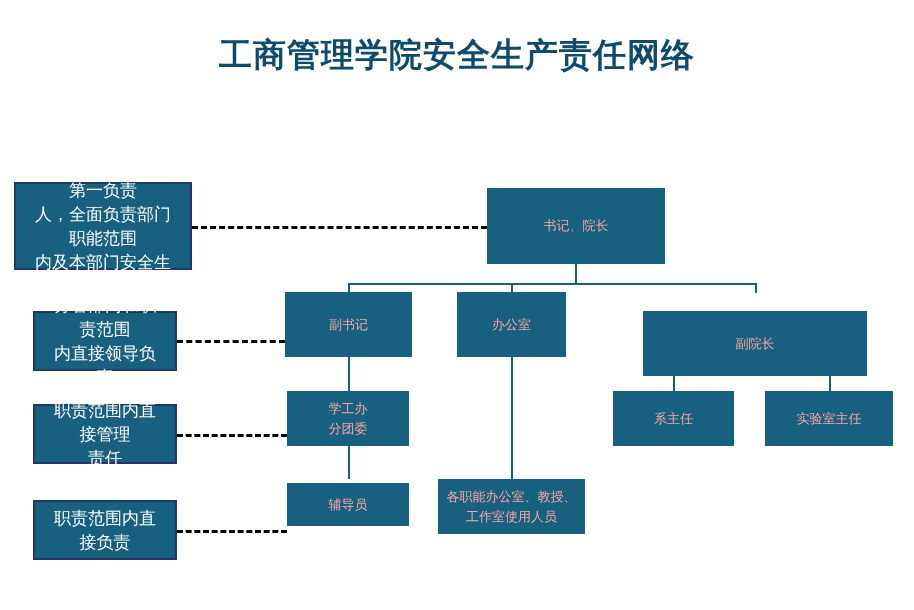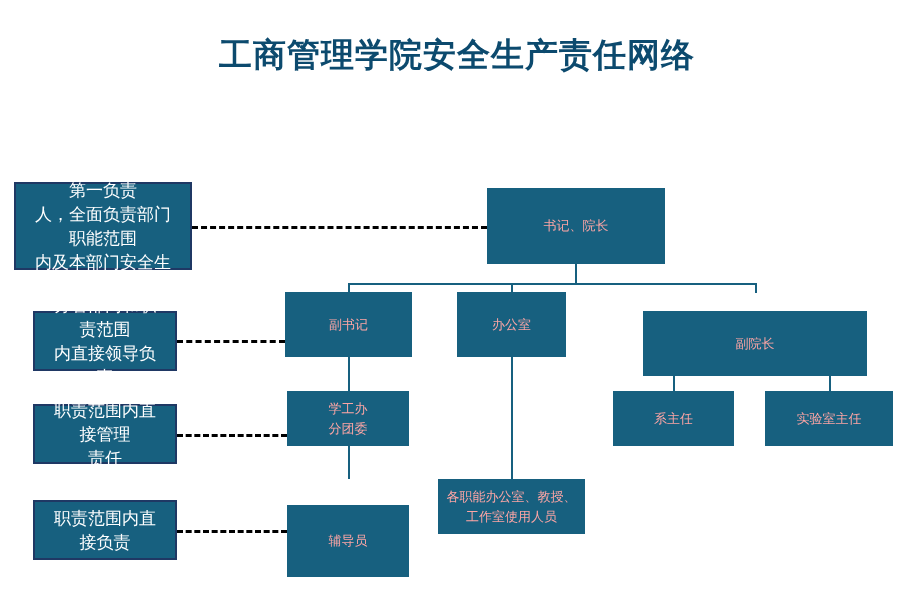--- a/index.html
+++ b/index.html
@@ -168,21 +168,21 @@
 
   <div class="node" style="left:765px; top:391px; width:128px; height:55px;">
     <span class="node-text">实验室主任</span>
   </div>
 
   <div class="node" style="left:287px; top:391px; width:122px; height:55px;">
     <span class="node-text">学工办
 分团委</span>
   </div>
 
-  <div class="node" style="left:287px; top:505px; width:122px; height:72px;justify-content:flex-end;">
+  <div class="node" style="left:287px; top:483px; width:122px; height:43px;justify-content:flex-end;">
     <span class="node-text">辅导员</span>
   </div>
 
   <div class="node" style="left:438px; top:479px; width:147px; height:55px;">
     <span class="node-text">各职能办公室、教授、
 工作室使用人员</span>
   </div>
 
 </div>
 

